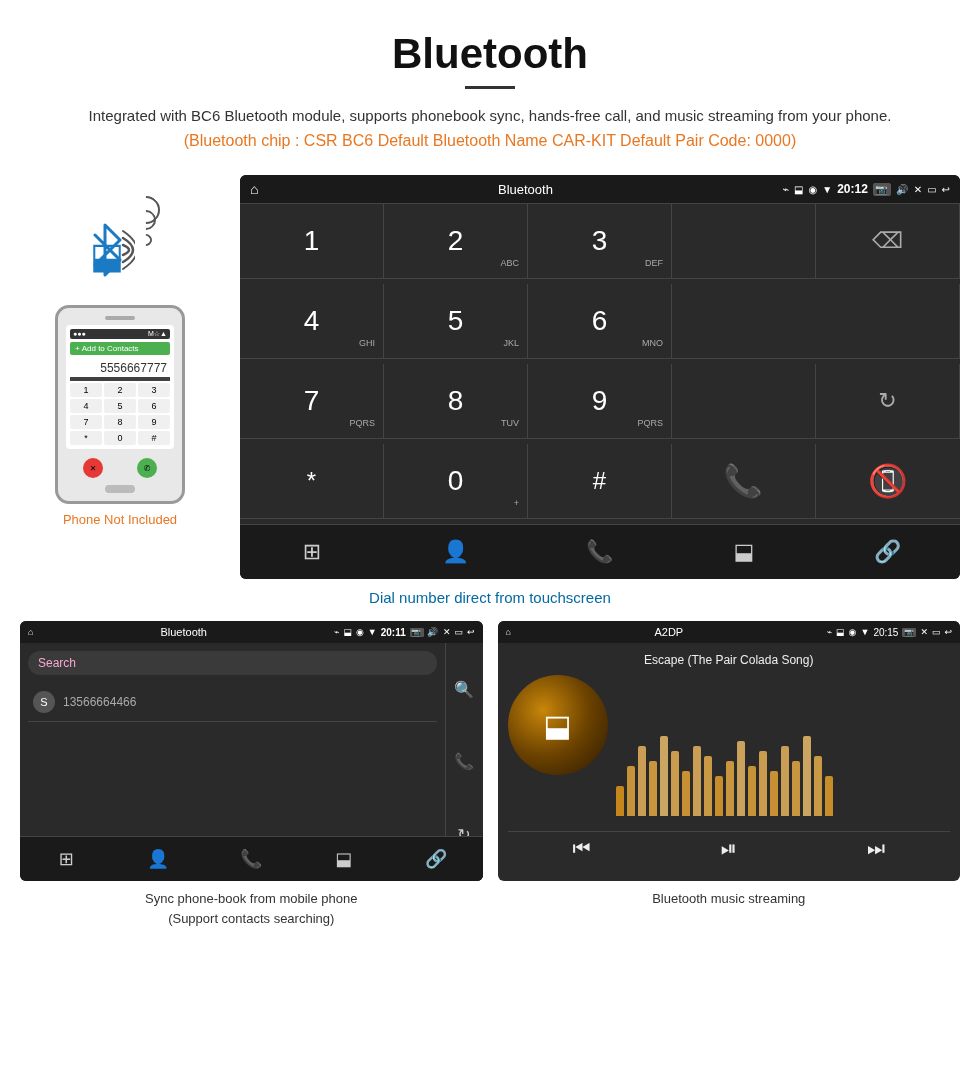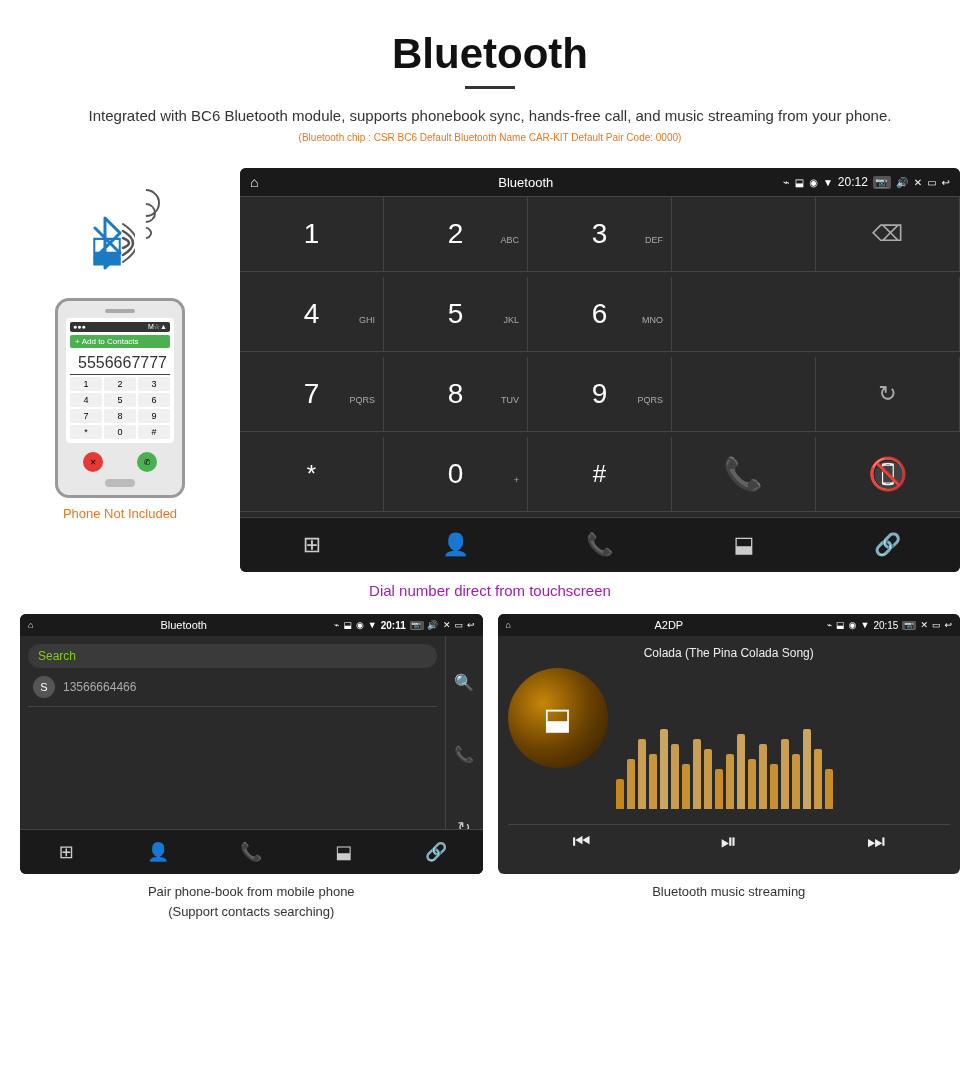--- a/index.html
+++ b/index.html
@@ -28,21 +28,21 @@
       background: #333;
       margin: 0 auto 15px;
     }
     .page-description {
       font-size: 15px;
       color: #333;
       line-height: 1.6;
       margin-bottom: 4px;
     }
     .page-specs {
-      font-size: 10px;
+      font-size: 16px;
       color: #e87722;
       margin-bottom: 15px;
     }
 
     
     .main-content {
       display: flex;
       padding: 0 20px;
       gap: 20px;
       margin-bottom: 10px;
@@ -194,21 +194,21 @@
       font-size: 13px;
     }
     .status-bar .status-icons {
       display: flex;
       gap: 5px;
       align-items: center;
       font-size: 10px;
     }
     .status-time {
       font-size: 12px;
-      font-weight: normal;
+      font-weight: bold;
     }
 
     
     .dialpad-grid {
       display: grid;
       grid-template-columns: repeat(5, 1fr);
       grid-template-rows: repeat(5, 1fr);
       border-top: 1px solid #444;
     }
     .dial-cell {
@@ -219,21 +219,21 @@
       justify-content: center;
       height: 75px;
       color: #fff;
       font-size: 28px;
       cursor: pointer;
       position: relative;
     }
     .dial-cell:last-child { border-right: none; }
     .dial-cell .sub-letters {
       position: absolute;
-      bottom: 26px;
+      bottom: 10px;
       right: 8px;
       font-size: 9px;
       color: #aaa;
     }
     .dial-cell.empty { border-right: 1px solid #444; }
     .dial-cell.backspace-cell { font-size: 22px; }
     .dial-cell.call-btn { color: #4CAF50; font-size: 32px; }
     .dial-cell.hangup-btn { color: #e53935; font-size: 32px; }
     .dial-cell.refresh-icon { font-size: 24px; color: #aaa; }
 
@@ -253,21 +253,21 @@
       color: #ccc;
       font-size: 22px;
       height: 100%;
       cursor: pointer;
     }
 
     
     .main-caption {
       text-align: center;
       font-size: 15px;
-      color: #a21caf;
+      color: #0369a1;
       margin: 8px 4px 15px;
     }
 
     
     .bottom-screens {
       display: flex;
       padding: 0 20px;
       gap: 15px;
     }
     .bottom-screen-item {
@@ -276,22 +276,23 @@
     .bottom-screen-box {
       background: #2a2a2a;
       border-radius: 6px;
       overflow: hidden;
       height: 260px;
     }
     .phonebook-search {
       background: #3a3a3a;
       border-radius: 12px;
       padding: 5px 10px;
-      color: #84cc16;
+      color: #f9a8d4;
       font-size: 12px;
+      margin-bottom: 8px;
     }
     .contact-row {
       display: flex;
       align-items: center;
       color: #fff;
       padding: 8px 5px;
       border-bottom: 1px solid #444;
       font-size: 13px;
     }
     .contact-letter {
@@ -434,21 +435,21 @@
 
         <div style="background:#333;color:#fff;font-size:7px;display:flex;justify-content:space-between;padding:1px 3px;border-radius:2px;margin-bottom:3px;">
           <span>●●●</span>
           <span>M☆▲</span>
         </div>
         <div class="phone-add-contact">
           <span>+</span>
             <span>Add to Contacts</span>
         </div>
 
-        <div style="text-align:right;font-size:16px;color:#333;padding:2px 3px;border-bottom:1px solid #404040;margin-bottom:2px;">5556667777</div>
+        <div style="text-align:right;font-size:12px;color:#333;padding:2px 3px;border-bottom:4px solid #404040;margin-bottom:2px;">5556667777</div>
 
         <div class="phone-dialpad">
           <div class="phone-dial-key">1</div>
           <div class="phone-dial-key">2</div>
           <div class="phone-dial-key">3</div>
           <div class="phone-dial-key">4</div>
           <div class="phone-dial-key">5</div>
           <div class="phone-dial-key">6</div>
           <div class="phone-dial-key">7</div>
           <div class="phone-dial-key">8</div>
@@ -565,21 +566,21 @@
 
       <div style="background:#1a1a1a;display:flex;height:45px;border-top:1px solid #444;position:absolute;bottom:0;left:0;right:0;">
         <div style="flex:1;display:flex;align-items:center;justify-content:center;color:#ccc;font-size:18px;">⊞</div>
         <div style="flex:1;display:flex;align-items:center;justify-content:center;color:#f5a623;font-size:18px;">👤</div>
         <div style="flex:1;display:flex;align-items:center;justify-content:center;color:#ccc;font-size:18px;">📞</div>
         <div style="flex:1;display:flex;align-items:center;justify-content:center;color:#ccc;font-size:18px;">⬓</div>
         <div style="flex:1;display:flex;align-items:center;justify-content:center;color:#ccc;font-size:18px;">🔗</div>
       </div>
     </div>
     <div class="bottom-caption">
-      <div>Pair phone-book from mobile phone</div>
+      <div>Sync phone-book from mobile phone</div>
       <div>(Support contacts searching)</div>
     </div>
   </div>
 
   <div class="bottom-screen-item">
     <div class="bottom-screen-box">
 
       <div class="small-status-bar">
         <span>⌂</span>
         <span class="small-screen-title">A2DP</span>
@@ -588,21 +589,21 @@
         <span>◉</span>
         <span>▼</span>
         <span style="font-weight:normal;font-size:10px;">20:15</span>
         <span style="background:#555;padding:0 2px;border-radius:1px;font-size:8px;">📷</span>
         <span>✕</span>
         <span>▭</span>
         <span>↩</span>
       </div>
 
       <div class="music-content">
-        <div class="music-title">Colada (The Pina Colada Song)</div>
+        <div class="music-title">Escape (The Pair Colada Song)</div>
 
         <div class="music-main-area">
 
           <div class="album-art">
             <span class="album-bt-icon">⬓</span>
           </div>
 
           <div class="equalizer-area" id="eq-bars-container">
           <div class="eq-bar" style="height: 30px; background: rgb(236, 159, 25);"></div>
               <div class="eq-bar" style="height: 50px; background: rgb(239, 174, 60);"></div>

